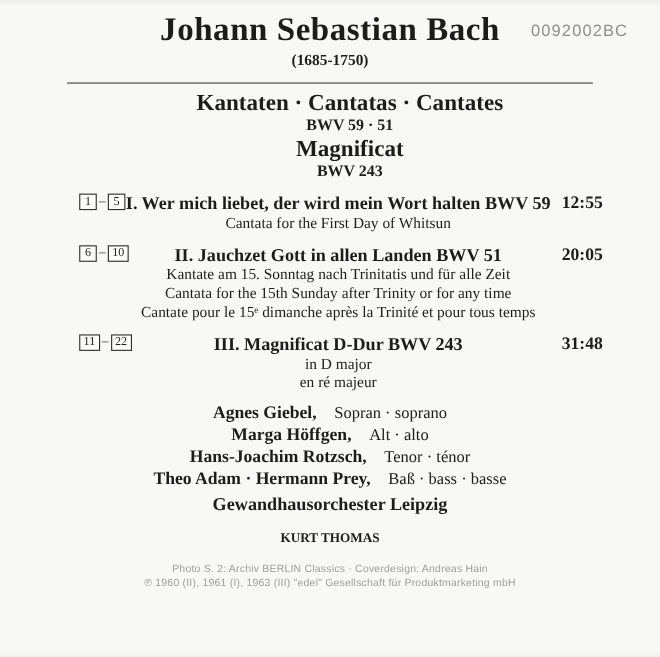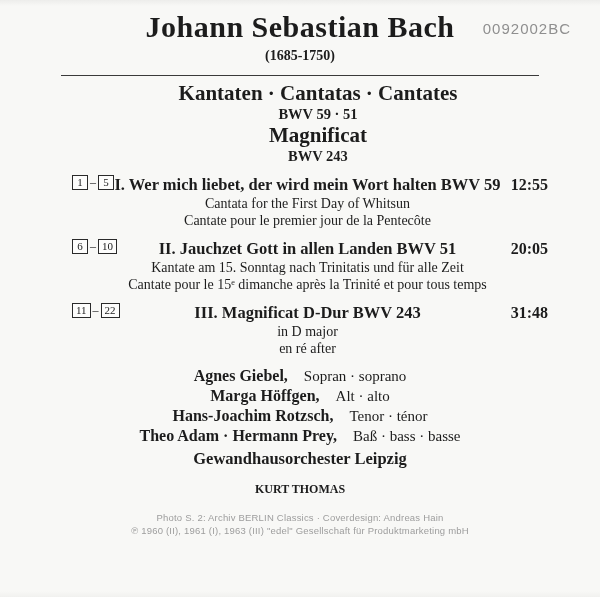--- a/index.html
+++ b/index.html
@@ -108,45 +108,45 @@
 
     <div class="work">
       <div class="work-header">
         <span class="track-range">
           <span class="track-box">1</span><span class="range-dash">–</span><span class="track-box">5</span>
         </span>
         <div class="work-title">I. Wer mich liebet, der wird mein Wort halten BWV 59</div>
         <span class="work-duration">12:55</span>
       </div>
       <div class="work-sub">Cantata for the First Day of Whitsun</div>
-      <div class="work-sub">Cantate pour le premier jour de la Pentecôte</div>
     </div>
 
     <div class="work">
       <div class="work-header">
         <span class="track-range">
           <span class="track-box">6</span><span class="range-dash">–</span><span class="track-box">10</span>
         </span>
         <div class="work-title">II. Jauchzet Gott in allen Landen BWV 51</div>
         <span class="work-duration">20:05</span>
       </div>
       <div class="work-sub">Kantate am 15. Sonntag nach Trinitatis und für alle Zeit</div>
+      <div class="work-sub">Cantata for the 15th Sunday after Trinity or for any time</div>
       <div class="work-sub">Cantate pour le 15ᵉ dimanche après la Trinité et pour tous temps</div>
     </div>
 
     <div class="work">
       <div class="work-header">
         <span class="track-range">
           <span class="track-box">11</span><span class="range-dash">–</span><span class="track-box">22</span>
         </span>
         <div class="work-title">III. Magnificat D-Dur BWV 243</div>
         <span class="work-duration">31:48</span>
       </div>
       <div class="work-sub">in D major</div>
-      <div class="work-sub">en ré after</div>
+      <div class="work-sub">en ré majeur</div>
     </div>
 
   </div>
 
   <div class="performers">
     <div class="performer">
       <span class="name">Agnes Giebel,</span><span class="roles">Sopran · soprano</span>
     </div>
     <div class="performer">
       <span class="name">Marga Höffgen,</span><span class="roles">Alt · alto</span>

